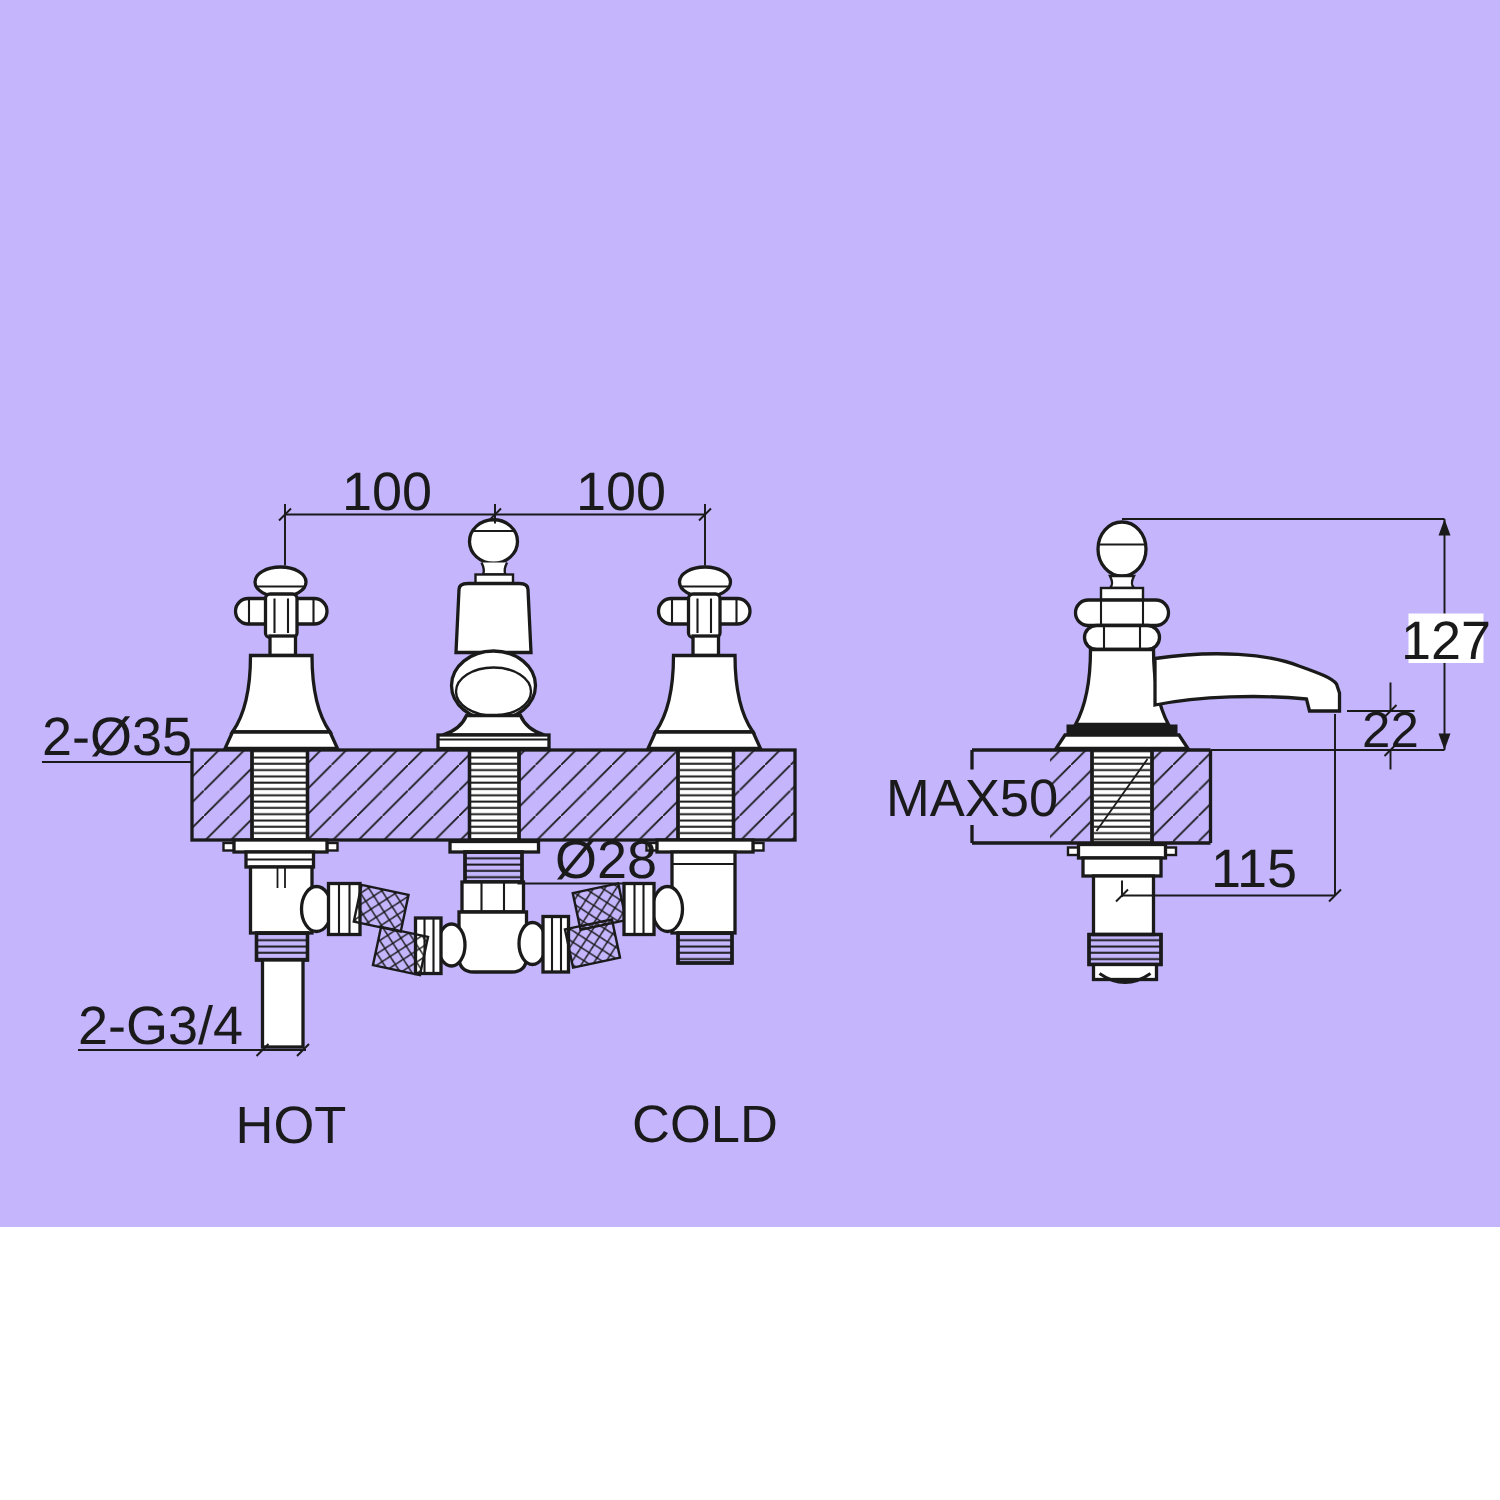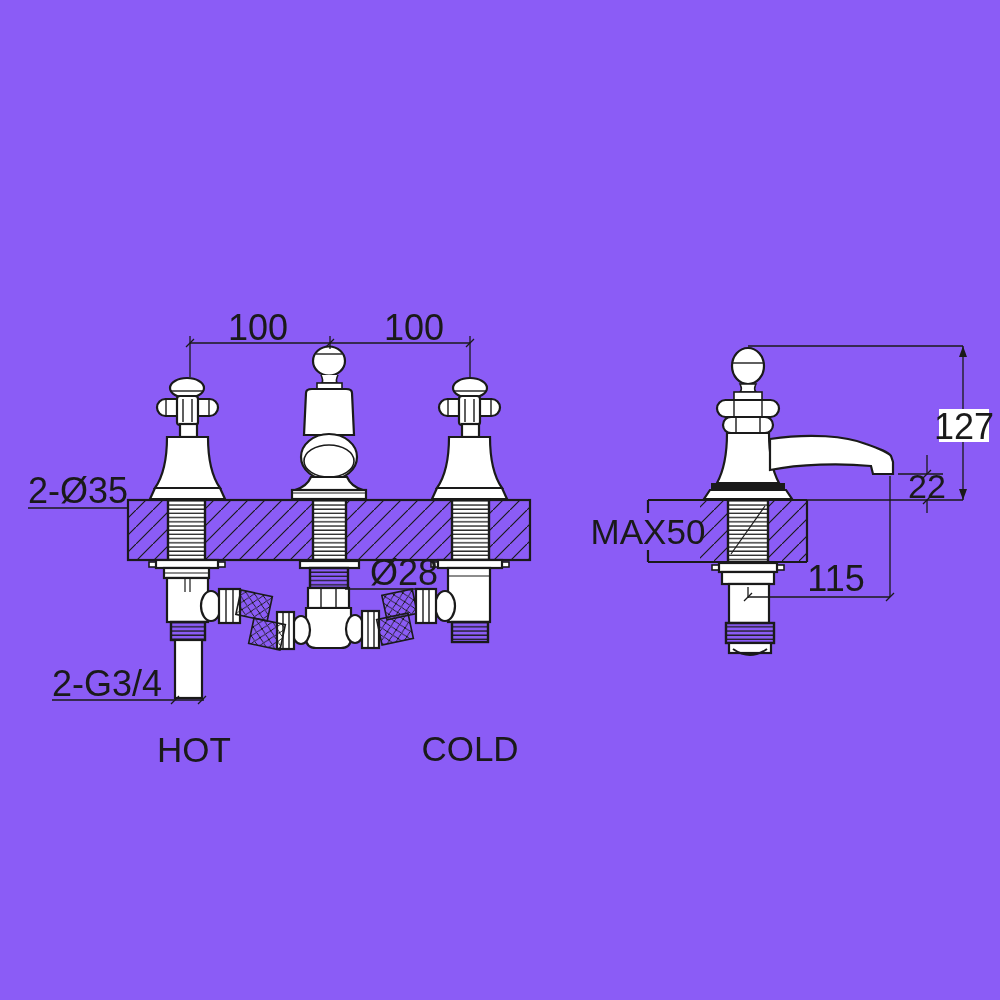--- a/index.html
+++ b/index.html
@@ -1,16 +1,16 @@
 <!DOCTYPE html>
 <html><head>
 <meta charset="utf-8">
 <style>
   html,body{margin:0;padding:0;background:#ffffff;}
-  .stage{position:relative;width:1000px;height:1000px;background:#8b5cf6;overflow:hidden;}
+  .stage{position:relative;width:1000px;height:818px;background:#c4b5fd;overflow:hidden;}
   svg{display:block;}
   text{font-family:"Liberation Sans","DejaVu Sans",sans-serif;fill:#1a1a1a;}
   .dimtxt{font-size:36px;}
   .dimtxt-sm{font-size:34px;}
   .lbltxt{font-size:35px;}
 </style>
 </head>
 <body>
 
 <div class="stage">

